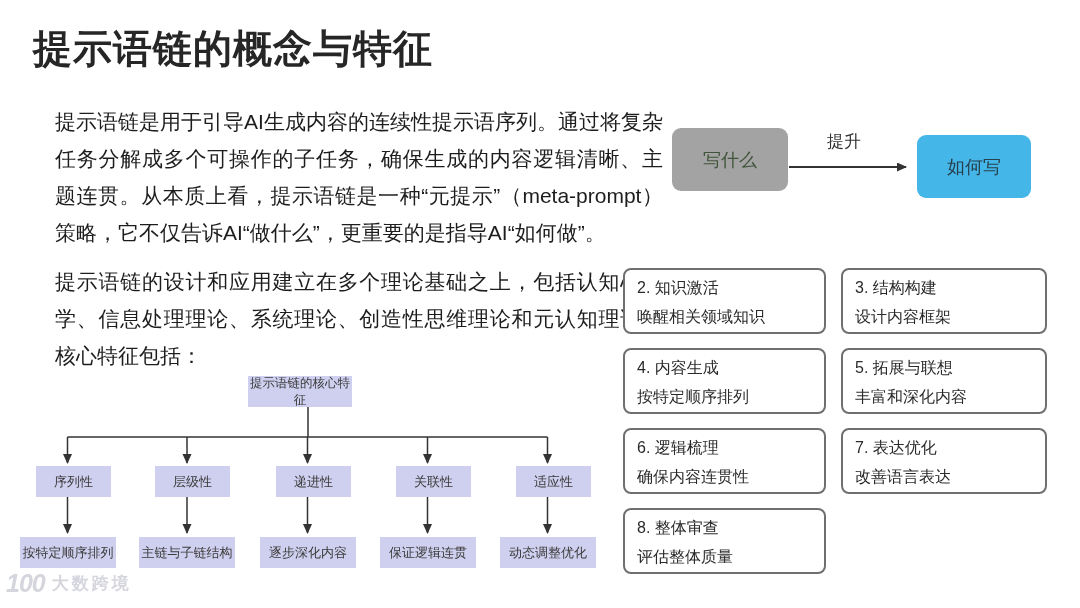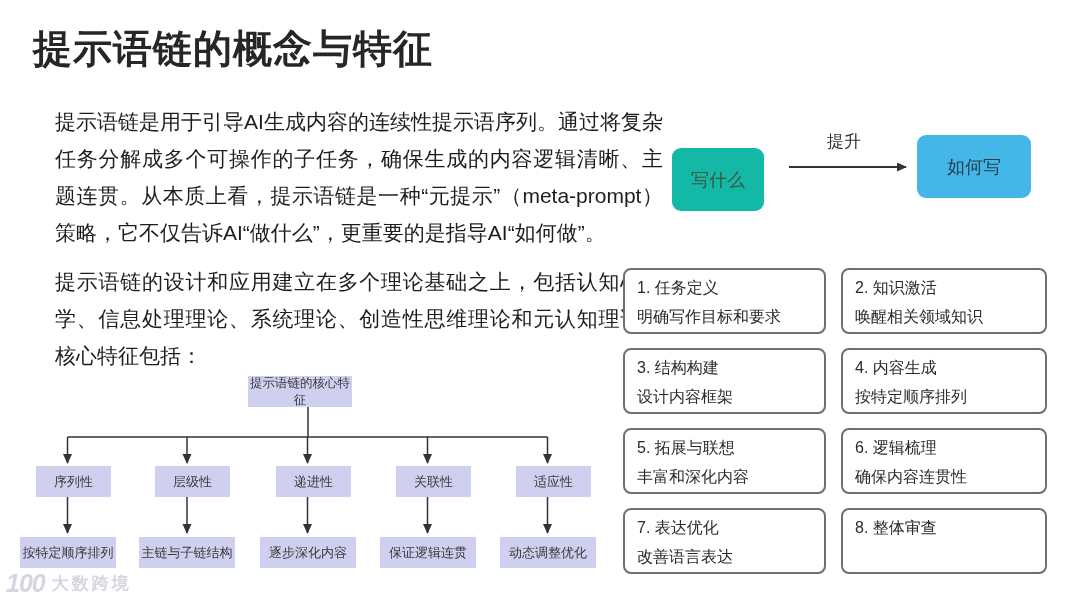--- a/index.html
+++ b/index.html
@@ -17,21 +17,21 @@
     text-align:justify;
   }
   .para-1 { top:103px; }
   .para-2 { top:263px; }
 
   
   .flow-node {
     position:absolute; display:flex; align-items:center; justify-content:center;
     border-radius:9px; font-size:18px; font-weight:400;
   }
-  .flow-from { left:672px; top:148px; width:92px; height:63px; background:#14b8a6; color:#41543c; }
+  .flow-from { left:672px; top:128px; width:116px; height:63px; background:#a3a3a3; color:#41543c; }
   .flow-to   { left:917px; top:135px; width:114px; height:63px; background:#45b6e8; color:#27404e; }
   .flow-label{ position:absolute; left:808px; top:130px; width:72px; text-align:center;
                font-size:17px; color:#333333; }
 
   
   .tree-node {
     position:absolute; display:flex; align-items:center; justify-content:center;
     background:#cfcfef; color:#3a3a3a; font-size:13px; text-align:center;
   }
   .tree-root   { left:248px; top:376px; width:104px; height:31px; font-size:12.5px; }
@@ -113,24 +113,20 @@
   <div class="tree-node tree-branch" style="left:516px;">适应性</div>
 
   <div class="tree-node tree-leaf" style="left:20px;">按特定顺序排列</div>
   <div class="tree-node tree-leaf" style="left:139px;">主链与子链结构</div>
   <div class="tree-node tree-leaf" style="left:260px;">逐步深化内容</div>
   <div class="tree-node tree-leaf" style="left:380px;">保证逻辑连贯</div>
   <div class="tree-node tree-leaf" style="left:500px;">动态调整优化</div>
 
   <div class="step-grid">
     <div class="step">
-      <span class="step-title">1. 任务定义</span>
-      <span class="step-desc">明确写作目标和要求</span>
-    </div>
-    <div class="step">
       <span class="step-title">2. 知识激活</span>
       <span class="step-desc">唤醒相关领域知识</span>
     </div>
     <div class="step">
       <span class="step-title">3. 结构构建</span>
       <span class="step-desc">设计内容框架</span>
     </div>
     <div class="step">
       <span class="step-title">4. 内容生成</span>
       <span class="step-desc">按特定顺序排列</span>
@@ -142,20 +138,21 @@
     <div class="step">
       <span class="step-title">6. 逻辑梳理</span>
       <span class="step-desc">确保内容连贯性</span>
     </div>
     <div class="step">
       <span class="step-title">7. 表达优化</span>
       <span class="step-desc">改善语言表达</span>
     </div>
     <div class="step">
       <span class="step-title">8. 整体审查</span>
+      <span class="step-desc">评估整体质量</span>
     </div>
   </div>
 
   <div class="logo">
     <span class="logo-mark">100</span>
     <span class="logo-text">大数跨境</span>
   </div>
 
 </div>
 

